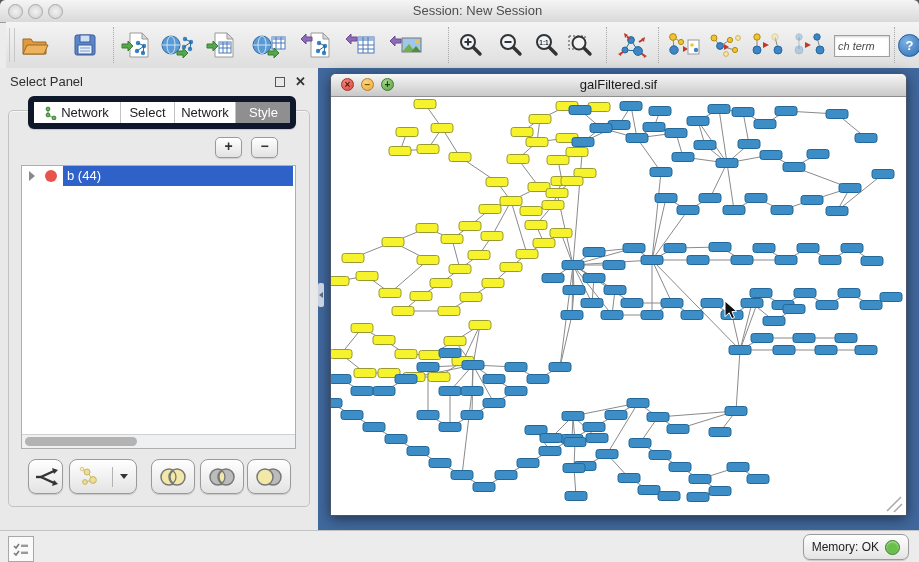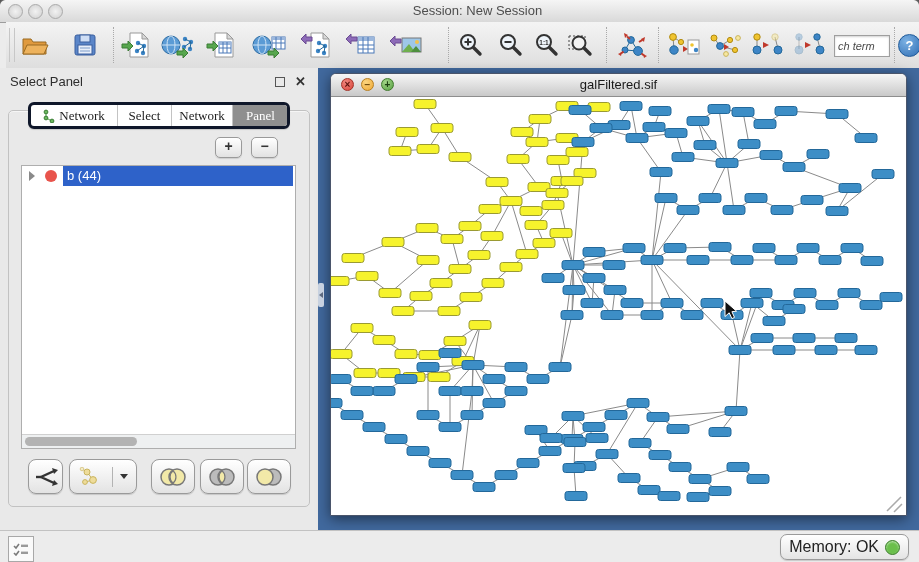--- a/index.html
+++ b/index.html
@@ -25,22 +25,22 @@
   .help-btn{position:absolute;left:892px;top:12px;width:21px;height:21px;border-radius:50%;
     background:radial-gradient(circle at 35% 30%,#7cb2e4,#2f6db3);border:1px solid #1f5a99;
     color:#fff;font-weight:bold;font-size:13px;text-align:center;line-height:21px;}
   
   .control-panel{position:absolute;left:0;top:68px;width:318px;height:462px;background:#e9e9e9;
     border-right:1px solid #a9a9a9;}
   .cp-header{position:absolute;left:0;top:0;width:100%;height:27px;}
   .cp-title{position:absolute;left:10px;top:0;line-height:27px;font-size:13px;color:#2e2e2e;}
   .cp-float{position:absolute;right:33px;top:9px;width:8px;height:8px;border:1.5px solid #555;}
   .cp-close{position:absolute;right:12px;top:5px;font-size:13px;font-weight:bold;color:#333;line-height:18px;}
-  .tab-bar{position:absolute;left:28px;top:34px;width:256px;height:21px;display:flex;background:#fff;
-    border:3px solid #0f172a;border-radius:6px;overflow:hidden;box-shadow:0 1px 1px rgba(0,0,0,.15);z-index:3;font-family:Liberation Serif, serif;}
+  .tab-bar{position:absolute;left:28px;top:28px;width:256px;height:21px;display:flex;background:#fff;
+    border:6px solid #0f172a;border-radius:6px;overflow:hidden;box-shadow:0 1px 1px rgba(0,0,0,.15);z-index:3;}
   .tab{display:flex;align-items:center;justify-content:center;gap:4px;font-size:13px;color:#222;
     border-left:1px solid #c3c3c3;flex:0 0 auto;}
   .tab:first-child{border-left:none;}
   .tab.active{background:#8f8f8f;color:#fff;}
   .sets-box{position:absolute;left:8px;top:42px;width:300px;height:395px;border:1px solid #c2c2c2;
     border-radius:5px;background:#e9e9e9;box-shadow:inset 0 1px 0 #f6f6f6;}
   .mini-btn{position:absolute;width:25px;height:19px;border:1px solid #9a9a9a;border-radius:5px;
     background:linear-gradient(#ffffff,#e2e2e2);font-size:14px;font-weight:bold;color:#333;
     text-align:center;line-height:17px;box-shadow:0 1px 1px rgba(0,0,0,.12);}
   .set-list{position:absolute;left:12px;top:54px;width:273px;height:282px;background:#fff;
@@ -70,21 +70,21 @@
     text-align:center;line-height:12px;box-sizing:border-box;}
   .nf-close{left:10px;background:radial-gradient(circle at 35% 30%,#f0887f,#d8443a);border:1px solid #a33228;color:#5d120d;}
   .nf-min{left:30px;background:radial-gradient(circle at 35% 30%,#fbd580,#efa834);border:1px solid #b87f1f;color:#6e4a0a;}
   .nf-max{left:50px;background:radial-gradient(circle at 35% 30%,#a4d68a,#57a042;);border:1px solid #3f7a2c;color:#1d4212;background:radial-gradient(circle at 35% 30%,#a4d68a,#57a042);}
   .nf-canvas{position:absolute;left:0;top:23px;width:573px;height:417px;background:#fff;overflow:hidden;}
   
   .statusbar{position:absolute;left:0;top:530px;width:919px;height:32px;background:#ececec;border-top:1px solid #c2c2c2;}
   .task-icon{position:absolute;left:8px;top:5px;width:24px;height:24px;background:#fafafa;border:1px solid #a8a8a8;
     display:flex;align-items:center;justify-content:center;}
   .memory-btn{position:absolute;right:10px;top:3px;height:24px;padding:0 8px;border:1px solid #9a9a9a;border-radius:7px;
-    background:linear-gradient(#ffffff,#e4e4e4);display:flex;align-items:center;gap:6px;font-size:16px;color:#222;
+    background:linear-gradient(#ffffff,#e4e4e4);display:flex;align-items:center;gap:6px;font-size:12px;color:#222;
     box-shadow:0 1px 1px rgba(0,0,0,.15);}
   #memory-dot{width:13px;height:13px;border-radius:50%;border:1px solid #3e7e2e;box-shadow:inset 0 1px 2px rgba(255,255,255,.6);}
 </style>
 </head>
 <body>
 
 <div id="app">
 
   <div class="titlebar">
     <span class="tl-btn" style="left:8px"></span>
@@ -323,21 +323,21 @@
         </svg>
         <span>Network</span>
       </div>
       <div class="tab" style="width:53px">
         <span>Select</span>
       </div>
       <div class="tab" style="width:60px">
         <span>Network</span>
       </div>
       <div class="tab active" style="width:55px">
-        <span>Panel</span>
+        <span>Style</span>
       </div>
     </div>
 
     <div class="sets-box">
       <div class="mini-btn" style="left:206px;top:26px">
         <span>+</span>
       </div>
       <div class="mini-btn" style="left:242px;top:26px">
         <span>−</span>
       </div>

